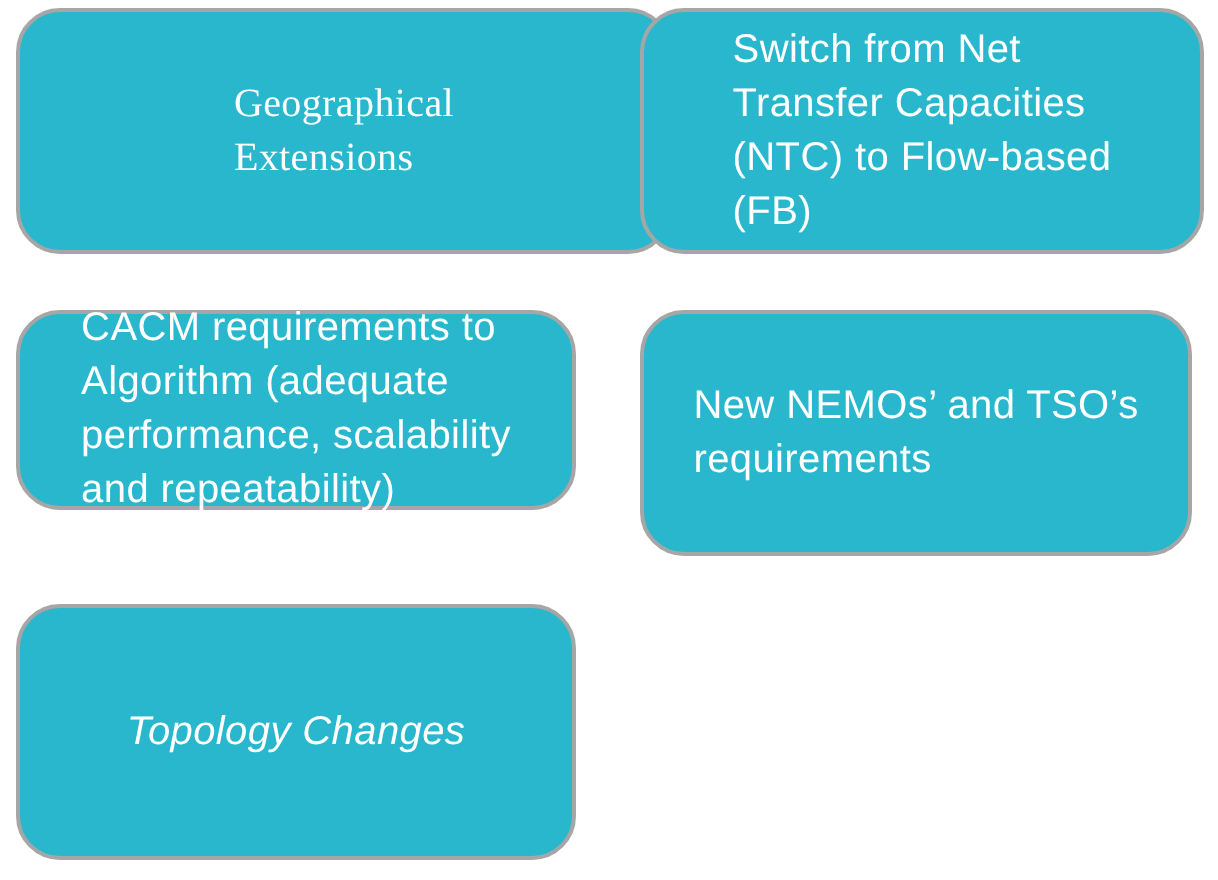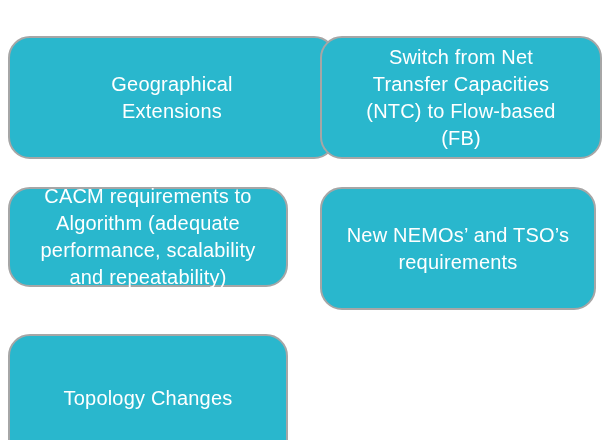--- a/index.html
+++ b/index.html
@@ -19,37 +19,35 @@
     overflow: hidden;
   }
   .box {
     position: absolute;
     background: var(--box-fill);
     border: 2px solid var(--box-border);
     border-radius: 22px;
     display: flex;
     align-items: center;
     justify-content: center;
-    text-align: center;
     padding: 6px 0;
-    margin-top: 32px;
   }
   .box-label {
     color: var(--label-text);
     font-size: 20px;
     line-height: 1.35;
     white-space: pre-line;
     letter-spacing: 0.2px;
   }
   
-  .pos-r1c1 { left: 8px;   top: 4px;   width: 328px; height: 123px; }
+  .pos-r1c1 { left: 8px;   top: 4px;   width: 328px; height: 123px; font-family: Liberation Serif, serif; }
   .pos-r1c2 { left: 320px; top: 4px;   width: 282px; height: 123px; }
   .pos-r2c1 { left: 8px;   top: 155px; width: 280px; height: 100px; }
   .pos-r2c2 { left: 320px; top: 155px; width: 276px; height: 123px; }
-  .pos-r3c1 { left: 8px;   top: 302px; width: 280px; height: 128px; }
+  .pos-r3c1 { left: 8px;   top: 302px; width: 280px; height: 128px; font-style: italic; }
   .pos-r3c2 { left: 320px; top: 302px; width: 282px; height: 128px; }
 </style>
 </head>
 <body>
 
 <div class="canvas">
 
   <div class="box pos-r1c1">
     <span class="box-label">Geographical
 Extensions</span>

